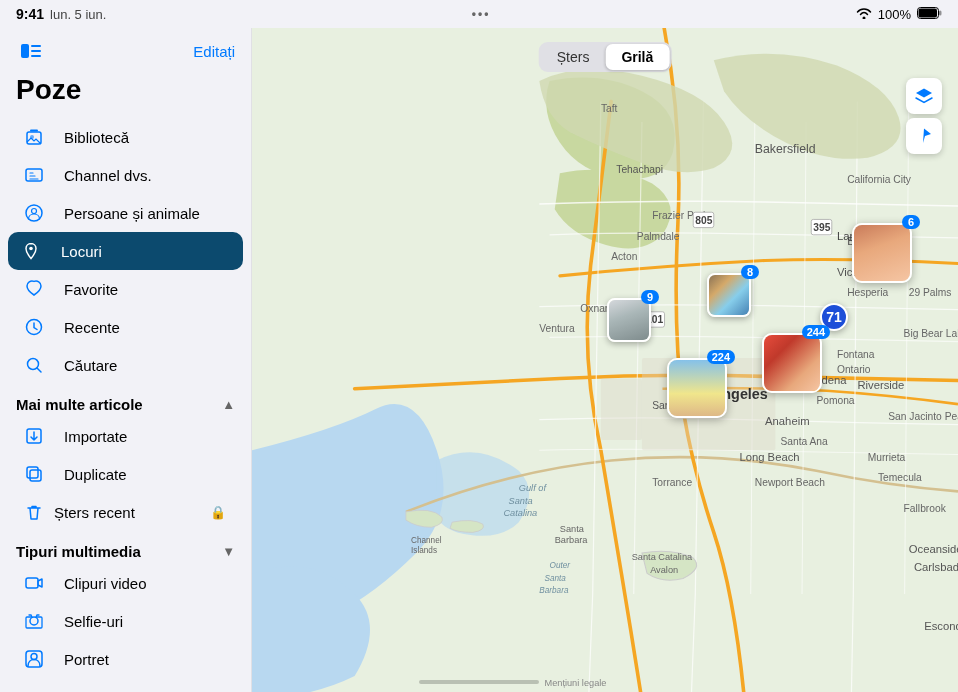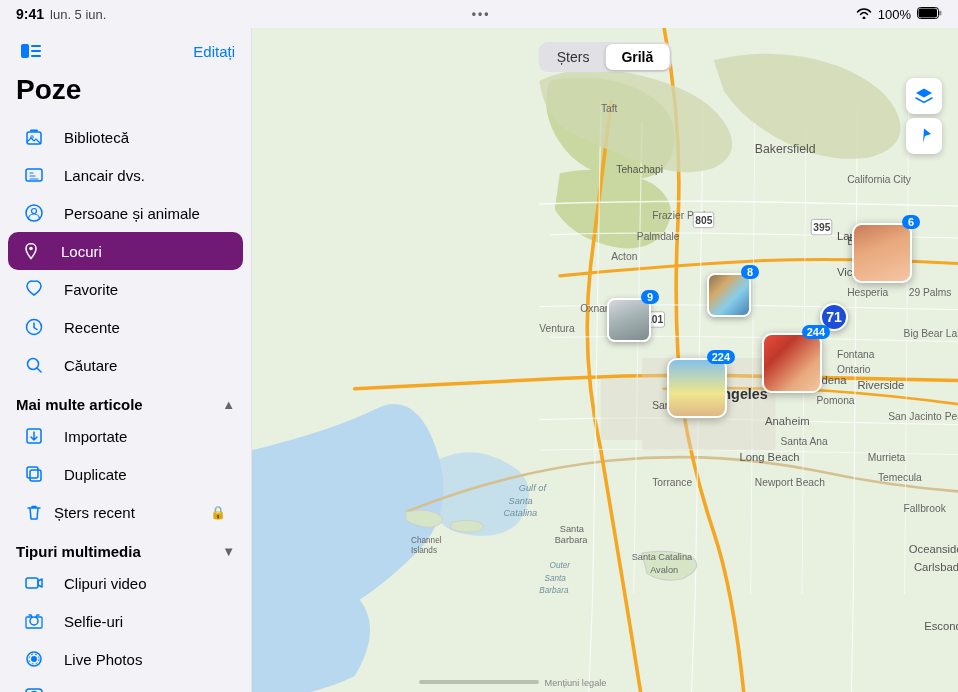--- a/index.html
+++ b/index.html
@@ -80,21 +80,21 @@
       padding: 9px 16px;
       border-radius: 10px;
       margin: 0 8px;
       cursor: pointer;
       font-size: 15px;
       color: #000;
       gap: 20px;
     }
 
     .sidebar-item.active {
-      background: #701a75;
+      background: #0c4a6e;
       color: #fff;
       padding-left: 13px;
     }
 
     .sidebar-item .item-icon {
       width: 20px;
       height: 20px;
       display: flex;
       align-items: center;
       justify-content: center;
@@ -364,21 +364,21 @@
         <span>Bibliotecă</span>
       </div>
 
       <div class="sidebar-item">
         <div class="item-icon">
           <svg width="18" height="18" viewBox="0 0 18 18" fill="none">
             <rect x="1" y="3" width="16" height="12" rx="2" stroke="#007aff" stroke-width="1.5" fill="none"></rect>
             <path d="M5 7h3M5 10h5M5 13h8" stroke="#007aff" stroke-width="1.2" stroke-linecap="round"></path>
           </svg>
         </div>
-        <span>Lancair dvs.</span>
+        <span>Channel dvs.</span>
       </div>
 
       <div class="sidebar-item">
         <div class="item-icon">
           <svg width="18" height="18" viewBox="0 0 18 18" fill="none">
             <circle cx="9" cy="9" r="8" stroke="#007aff" stroke-width="1.5" fill="none"></circle>
             <circle cx="9" cy="7" r="2.5" stroke="#007aff" stroke-width="1.2" fill="none"></circle>
             <path d="M3.5 15c0-3 2.5-5 5.5-5s5.5 2 5.5 5" stroke="#007aff" stroke-width="1.2" fill="none" stroke-linecap="round"></path>
           </svg>
         </div>
@@ -480,30 +480,20 @@
     <div class="sidebar-item">
       <div class="item-icon">
         <svg width="18" height="18" viewBox="0 0 18 18" fill="none">
           <circle cx="9" cy="9" r="4" stroke="#007aff" stroke-width="1.5" fill="none"></circle>
           <path d="M4 3h2l1 2H2a1 1 0 0 0-1 1v9a1 1 0 0 0 1 1h14a1 1 0 0 0 1-1V6a1 1 0 0 0-1-1h-5l1-2h2" stroke="#007aff" stroke-width="1.3" fill="none" stroke-linecap="round"></path>
         </svg>
       </div>
       <span>Selfie-uri</span>
     </div>
 
-    <div class="sidebar-item">
-      <div class="item-icon">
-        <svg width="18" height="18" viewBox="0 0 18 18" fill="none">
-          <circle cx="9" cy="9" r="7" stroke="#007aff" stroke-width="1.5" fill="none"></circle>
-          <circle cx="9" cy="9" r="3" fill="#007aff"></circle>
-          <circle cx="9" cy="9" r="5" stroke="#007aff" stroke-width="1" stroke-dasharray="2 2" fill="none"></circle>
-        </svg>
-      </div>
-      <span>Live Photos</span>
-    </div>
 
     <div class="sidebar-item">
       <div class="item-icon">
         <svg width="18" height="18" viewBox="0 0 18 18" fill="none">
           <circle cx="9" cy="6.5" r="3" stroke="#007aff" stroke-width="1.5" fill="none"></circle>
           <path d="M3 16c0-4 2.7-6.5 6-6.5s6 2.5 6 6.5" stroke="#007aff" stroke-width="1.5" fill="none" stroke-linecap="round"></path>
           <rect x="1" y="1" width="16" height="16" rx="3" stroke="#007aff" stroke-width="1.5" fill="none"></rect>
         </svg>
       </div>
       <span>Portret</span>

